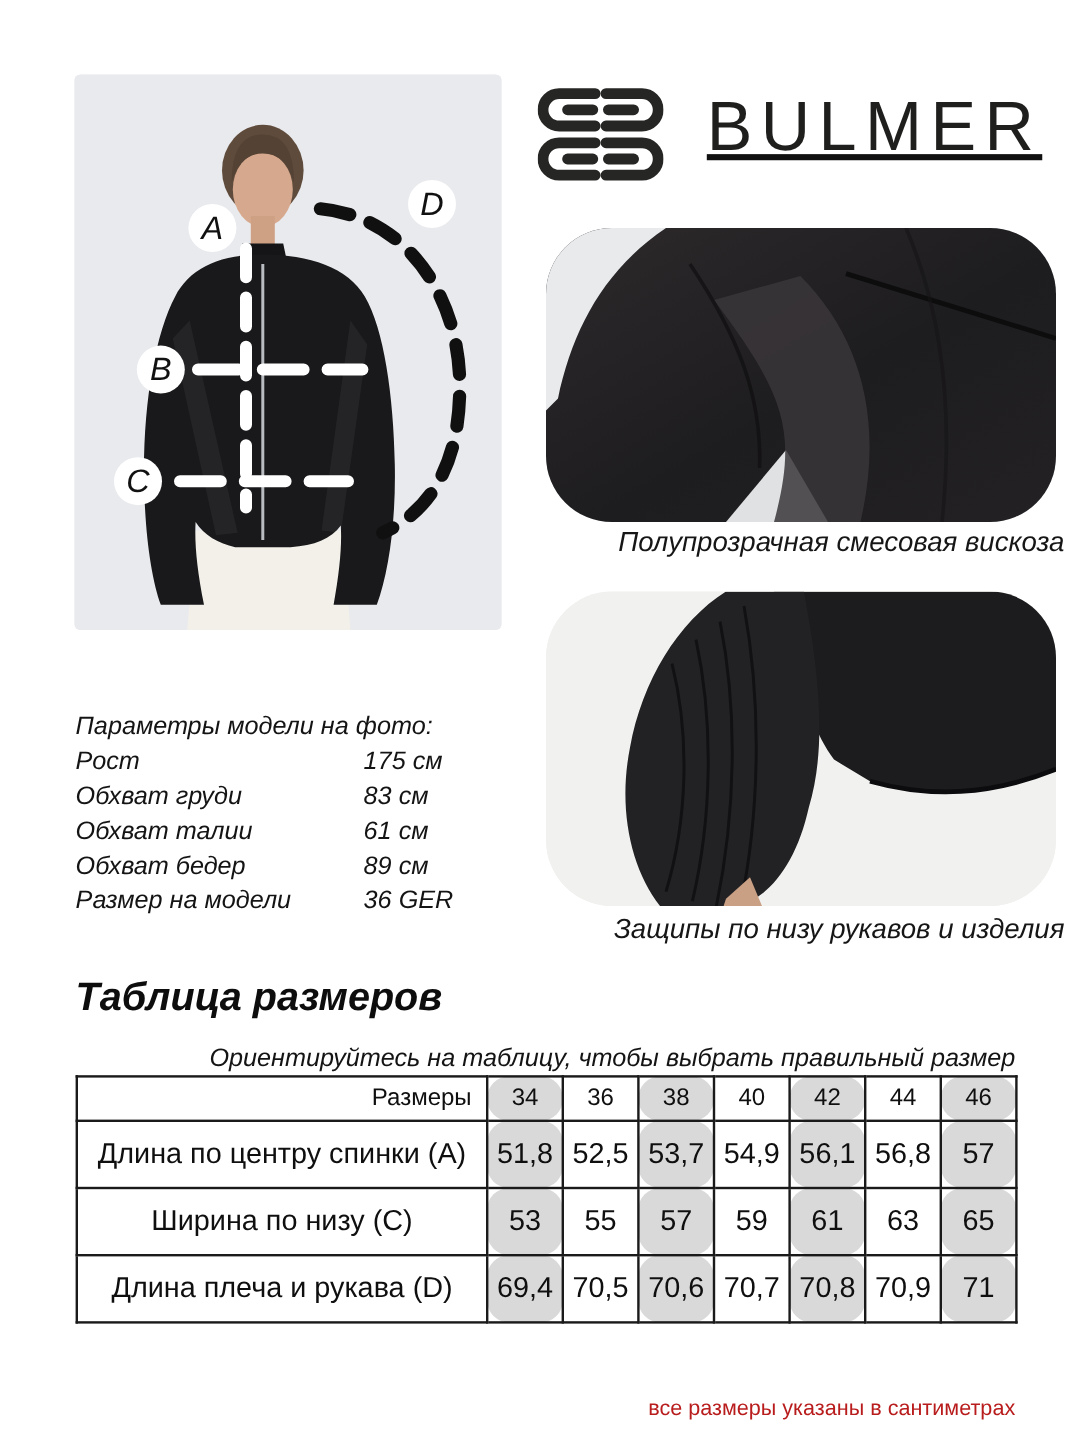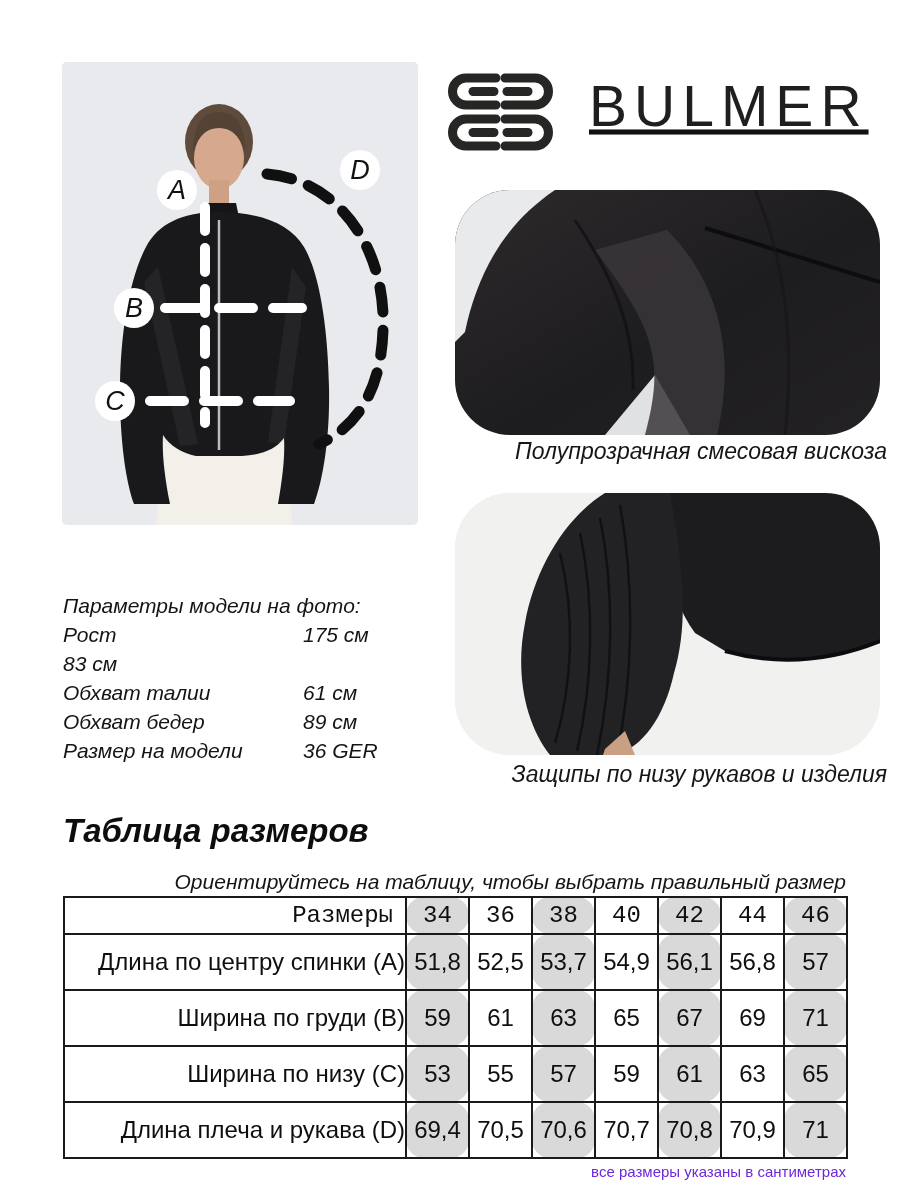--- a/index.html
+++ b/index.html
@@ -42,26 +42,26 @@
   .size-subtitle{position:absolute;left:63px;top:870px;width:783px;text-align:right;font-style:italic;font-size:21px;color:#141414;}
   table.size-table{
     position:absolute;left:63px;top:896px;width:783px;
     border-collapse:collapse;table-layout:fixed;font-size:24px;color:#0f0f0f;
   }
   table.size-table td,table.size-table th{border:2.5px solid #1a1a1a;padding:0;font-weight:normal;}
   table.size-table col.c-label{width:342px;}
   table.size-table col.c-size{width:63px;}
   tr.hdr{height:37px;}
   tr.data-row{height:56px;}
-  .hdr th{font-weight:bold;font-size:24px;font-family:Liberation Mono, monospace;}
+  .hdr th{font-weight:bold;font-size:20px;}
   .hdr .hdr-label{text-align:right;padding-right:12px;}
-  td.row-label{text-align:right;padding-left:13px;}
+  td.row-label{text-align:center;padding-left:13px;}
   td.val,th.size{text-align:center;border-radius:18px;}
   .shaded{background:#d9d9d9;}
-  .units-note{position:absolute;left:63px;top:1163px;width:783px;text-align:right;font-size:15px;color:#6d28d9;}
+  .units-note{position:absolute;left:63px;top:1163px;width:783px;text-align:right;font-size:18px;color:#b91c1c;}
 </style>
 </head>
 <body>
 
 <div class="page">
 
   <div class="main-photo">
     <svg width="356" height="463" viewBox="0 0 356 463">
       <rect x="0" y="0" width="356" height="463" fill="#e9eaed"></rect>
 
@@ -152,20 +152,21 @@
   <div class="caption caption-2">Защипы по низу рукавов и изделия</div>
 
   <div class="params">
     <div>Параметры модели на фото:</div>
     <div id="params-rows">
         <div class="param-row">
           <span>Рост</span>
           <span>175 см</span>
         </div>
         <div class="param-row">
+          <span>Обхват груди</span>
           <span>83 см</span>
         </div>
         <div class="param-row">
           <span>Обхват талии</span>
           <span>61 см</span>
         </div>
         <div class="param-row">
           <span>Обхват бедер</span>
           <span>89 см</span>
         </div>
@@ -207,30 +208,20 @@
           <td class="row-label">Длина по центру спинки (A)</td>
           <td class="val shaded">51,8</td>
           <td class="val">52,5</td>
           <td class="val shaded">53,7</td>
           <td class="val">54,9</td>
           <td class="val shaded">56,1</td>
           <td class="val">56,8</td>
           <td class="val shaded">57</td>
         </tr>
         <tr class="data-row">
-          <td class="row-label">Ширина по груди (B)</td>
-          <td class="val shaded">59</td>
-          <td class="val">61</td>
-          <td class="val shaded">63</td>
-          <td class="val">65</td>
-          <td class="val shaded">67</td>
-          <td class="val">69</td>
-          <td class="val shaded">71</td>
-        </tr>
-        <tr class="data-row">
           <td class="row-label">Ширина по низу (C)</td>
           <td class="val shaded">53</td>
           <td class="val">55</td>
           <td class="val shaded">57</td>
           <td class="val">59</td>
           <td class="val shaded">61</td>
           <td class="val">63</td>
           <td class="val shaded">65</td>
         </tr>
         <tr class="data-row">

